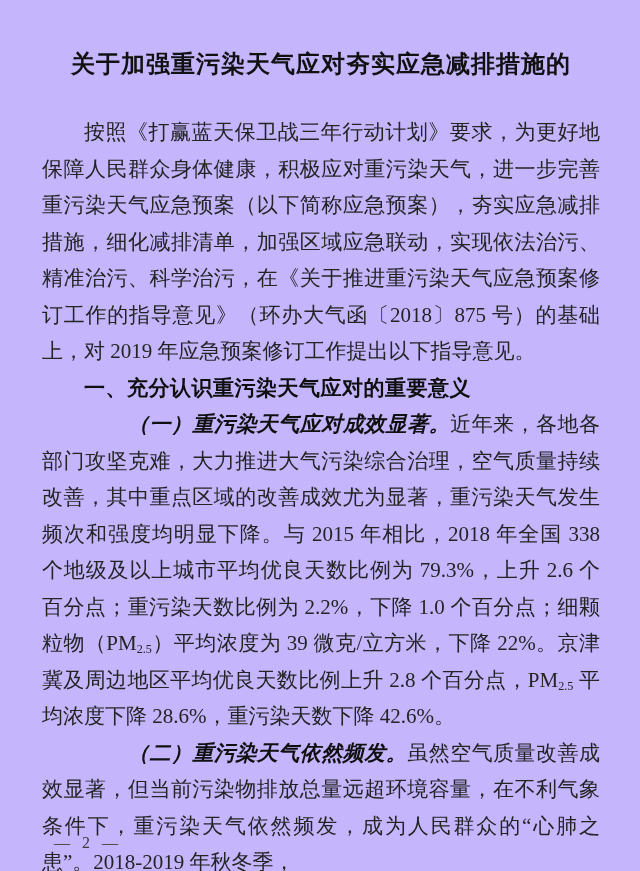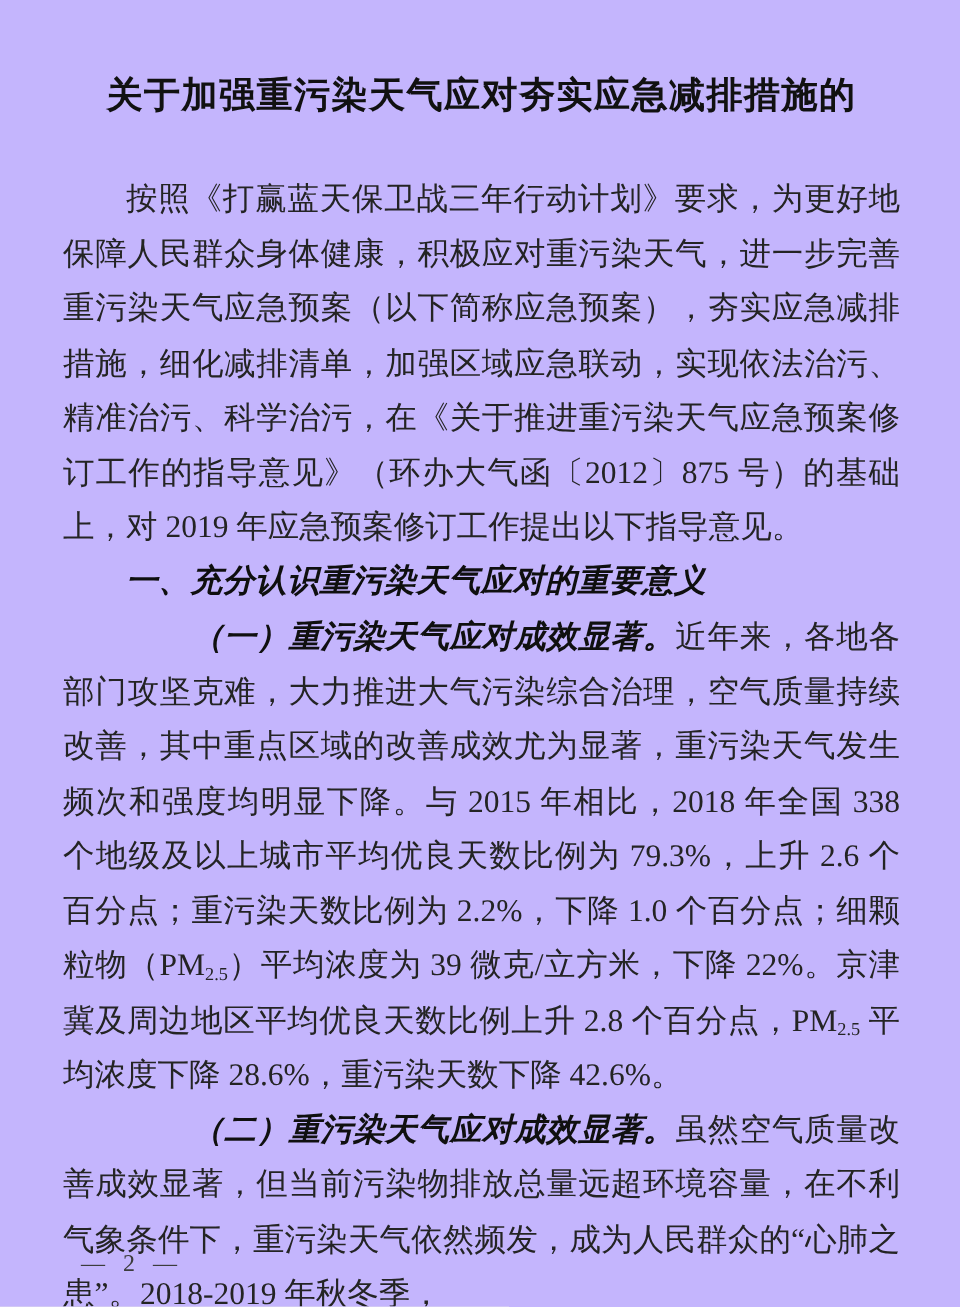--- a/index.html
+++ b/index.html
@@ -43,21 +43,20 @@
   }
   .para {
     margin: 0;
     text-indent: 2em;
   }
   .section-heading {
     font-family: "Liberation Sans", "DejaVu Sans", sans-serif;
     font-weight: 700;
     color: #0f0f0f;
     letter-spacing: 0.5px;
-    font-style: italic;
   }
   .sub-lead {
     font-weight: 700;
     font-style: italic;
     color: #101010;
     margin-left: 44px;
   }
   sub {
     font-size: 0.58em;
     line-height: 0;
@@ -78,25 +77,25 @@
 <body>
 
 <div class="page">
 
   <h1 class="doc-title">
     <span class="title-line title-line1">关于加强重污染天气应对夯实应急减排措施的</span>
   </h1>
 
   <div class="doc-body">
 
-    <p class="para">按照《打赢蓝天保卫战三年行动计划》要求，为更好地保障人民群众身体健康，积极应对重污染天气，进一步完善重污染天气应急预案（以下简称应急预案），夯实应急减排措施，细化减排清单，加强区域应急联动，实现依法治污、精准治污、科学治污，在《关于推进重污染天气应急预案修订工作的指导意见》（环办大气函〔2012〕875 号）的基础上，对 2019 年应急预案修订工作提出以下指导意见。</p>
+    <p class="para">按照《打赢蓝天保卫战三年行动计划》要求，为更好地保障人民群众身体健康，积极应对重污染天气，进一步完善重污染天气应急预案（以下简称应急预案），夯实应急减排措施，细化减排清单，加强区域应急联动，实现依法治污、精准治污、科学治污，在《关于推进重污染天气应急预案修订工作的指导意见》（环办大气函〔2018〕875 号）的基础上，对 2019 年应急预案修订工作提出以下指导意见。</p>
 
     <p class="para section-heading">一、充分认识重污染天气应对的重要意义</p>
 
     <p class="para"><span class="sub-lead">（一）重污染天气应对成效显著。</span><span class="sub-text">近年来，各地各部门攻坚克难，大力推进大气污染综合治理，空气质量持续改善，其中重点区域的改善成效尤为显著，重污染天气发生频次和强度均明显下降。与 2015 年相比，2018 年全国 338 个地级及以上城市平均优良天数比例为 79.3%，上升 2.6 个百分点；重污染天数比例为 2.2%，下降 1.0 个百分点；细颗粒物（PM<sub>2.5</sub>）平均浓度为 39 微克/立方米，下降 22%。京津冀及周边地区平均优良天数比例上升 2.8 个百分点，PM<sub>2.5</sub> 平均浓度下降 28.6%，重污染天数下降 42.6%。</span></p>
 
-    <p class="para"><span class="sub-lead">（二）重污染天气应对成效显著。</span><span class="sub-text">虽然空气质量改善成效显著，但当前污染物排放总量远超环境容量，在不利气象条件下，重污染天气依然频发，成为人民群众的“心肺之患”。2018-2019 年秋冬季，</span></p>
+    <p class="para"><span class="sub-lead">（二）重污染天气依然频发。</span><span class="sub-text">虽然空气质量改善成效显著，但当前污染物排放总量远超环境容量，在不利气象条件下，重污染天气依然频发，成为人民群众的“心肺之患”。2018-2019 年秋冬季，</span></p>
 
   </div>
 
   <div class="page-number">— 2 —</div>
 
 </div>
 
 </body></html>

